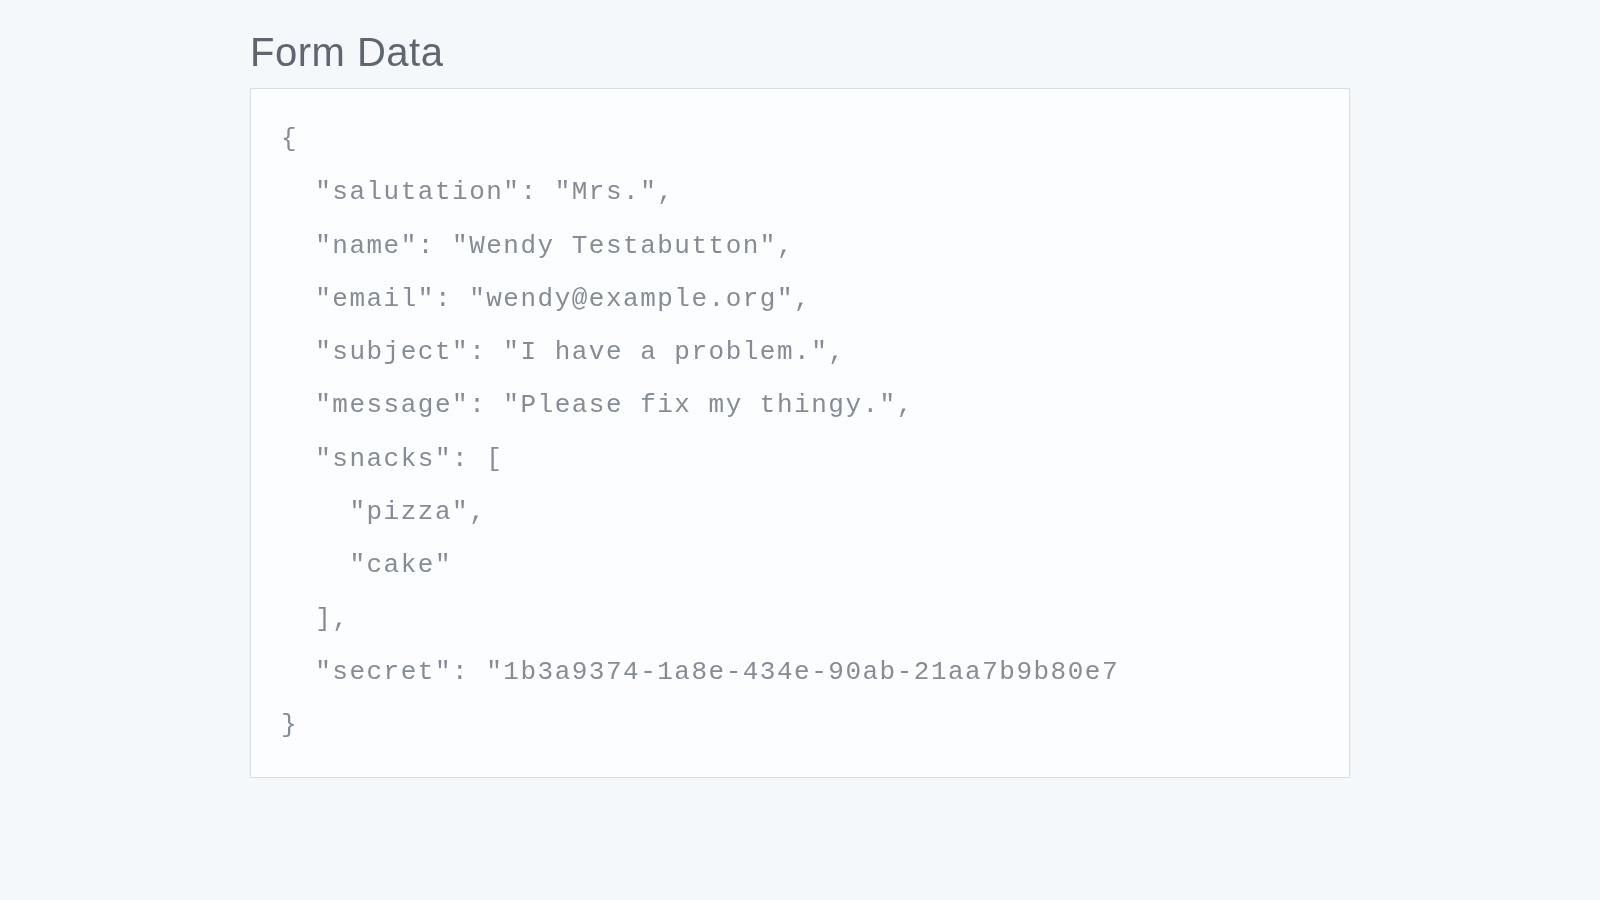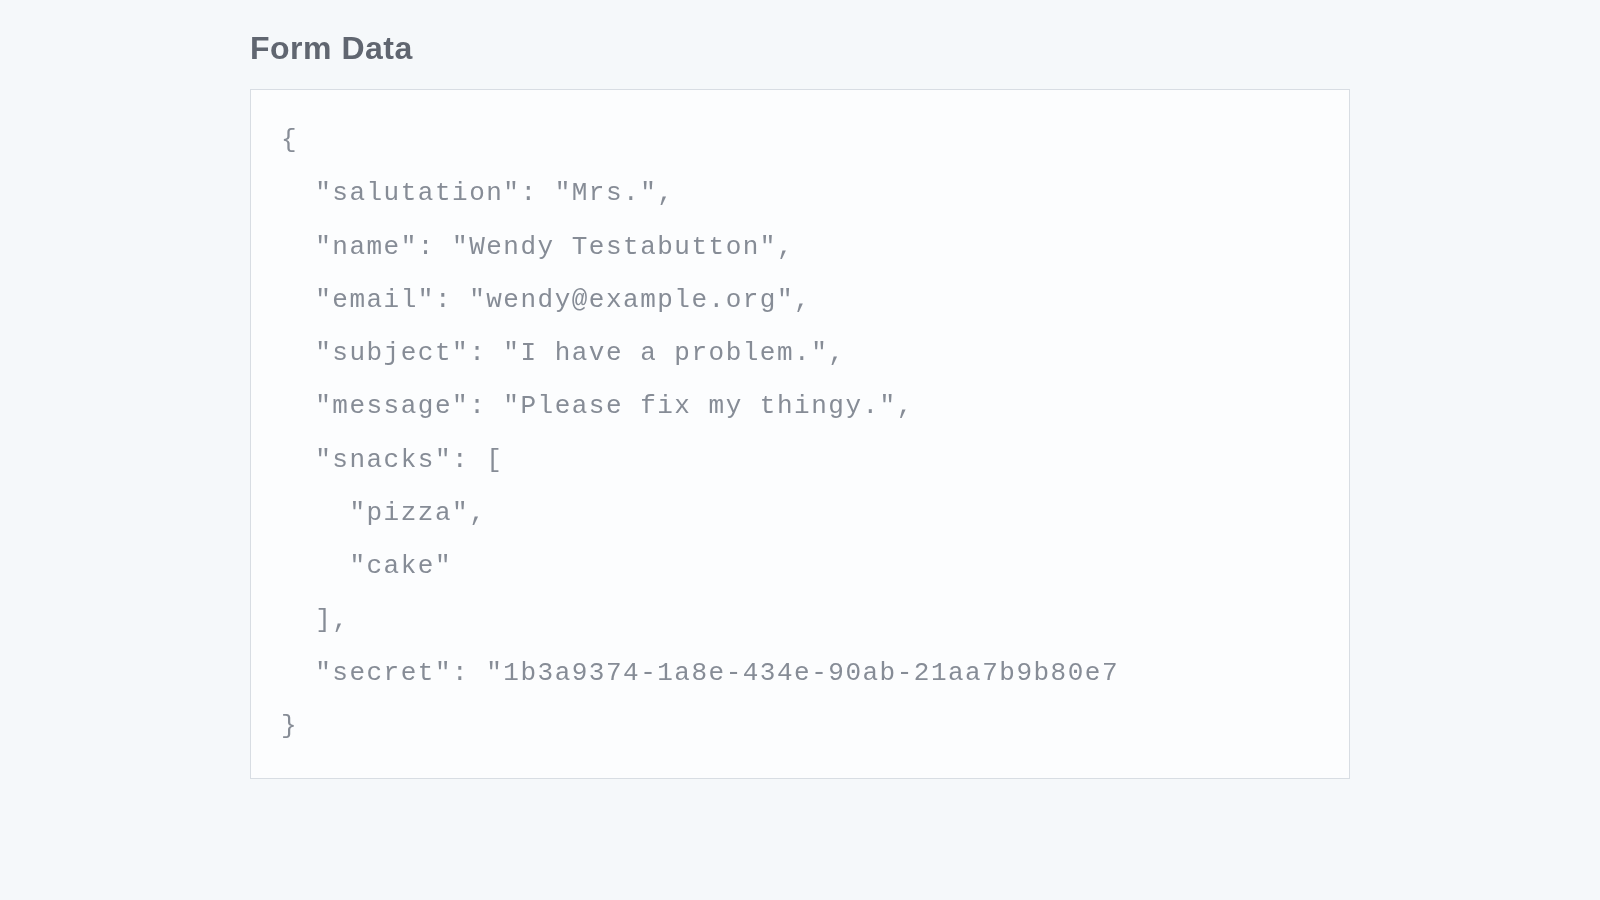--- a/index.html
+++ b/index.html
@@ -11,24 +11,24 @@
       background-color: #f5f8fa;
       font-family: -apple-system, BlinkMacSystemFont, "Segoe UI", Helvetica, Arial, sans-serif;
       width: 1600px;
       height: 900px;
       overflow: hidden;
     }
     .container {
       padding: 30px 250px 0 250px;
     }
     .heading {
-      font-size: 32px;
-      font-weight: 700;
+      font-size: 40px;
+      font-weight: 400;
       color: #606670;
-      margin-bottom: 22px;
+      margin-bottom: 13px;
       letter-spacing: 0.5px;
     }
     .code-box {
       border: 1px solid #d8dde3;
       background-color: #fcfdfe;
       padding: 24px 30px;
       overflow: hidden;
     }
     .code-content {
       font-family: "Courier New", Courier, monospace;

